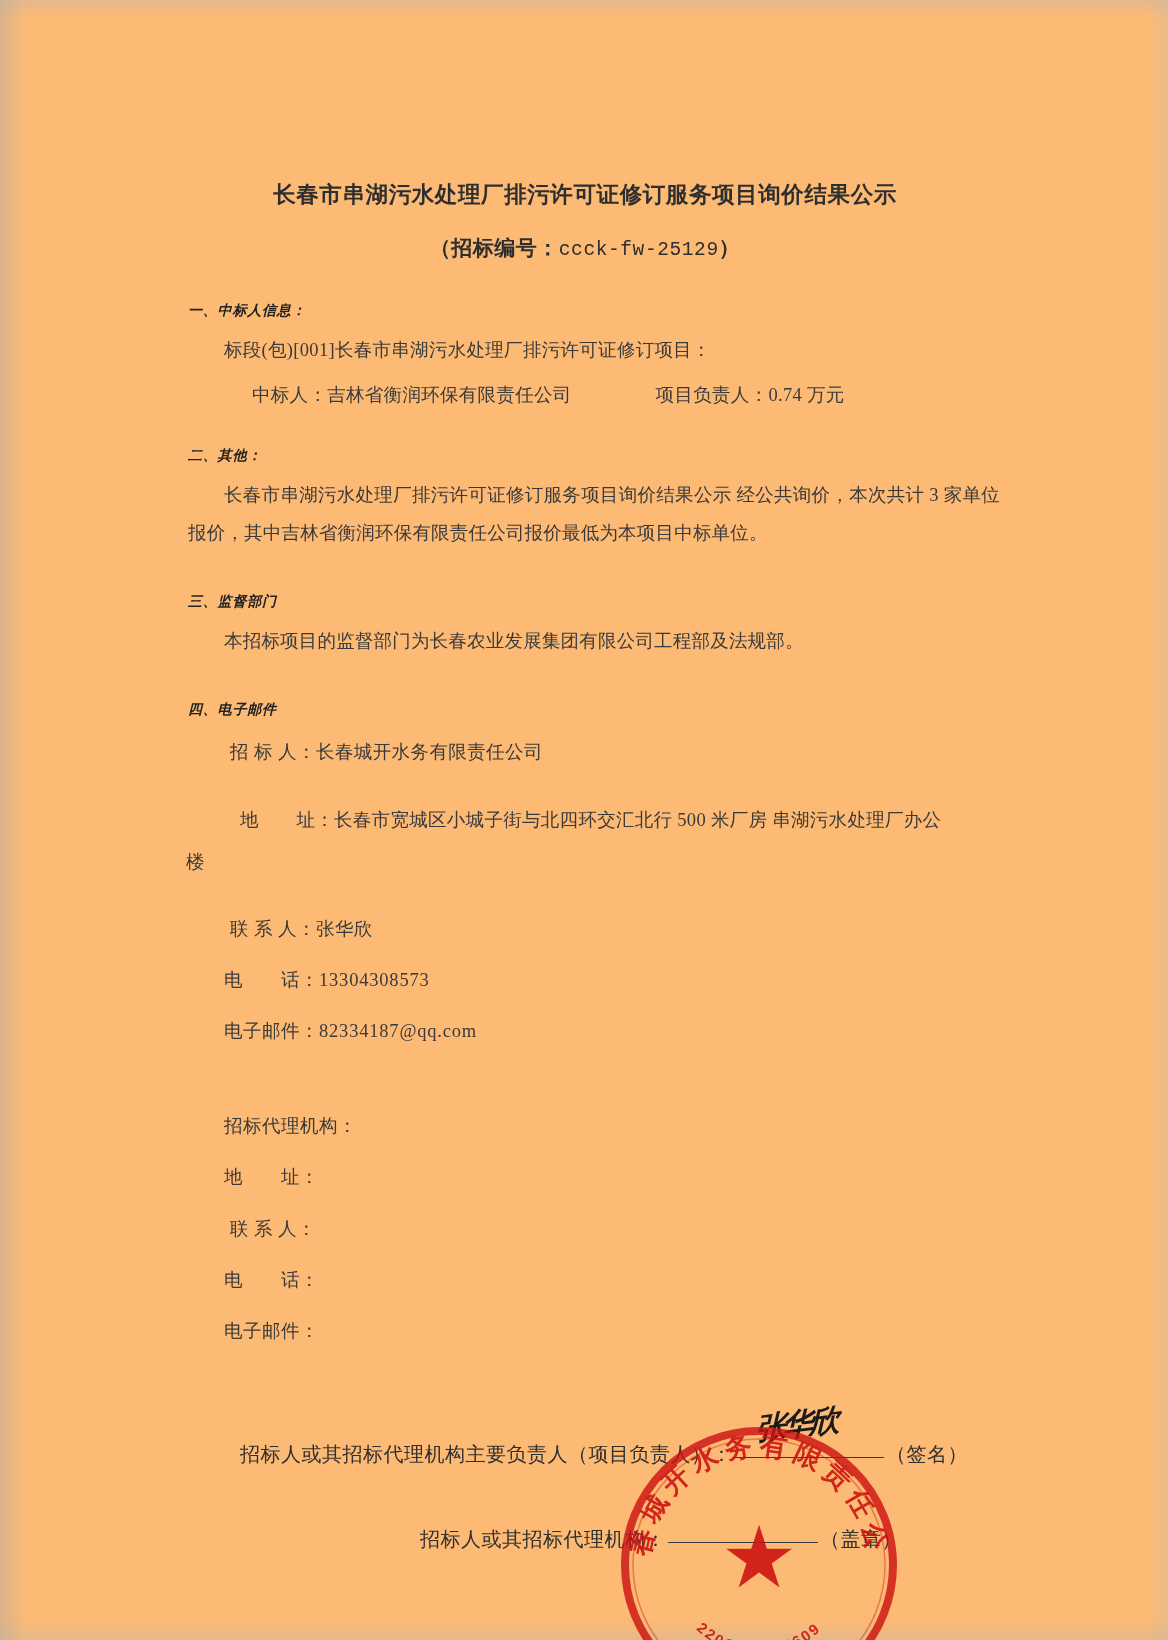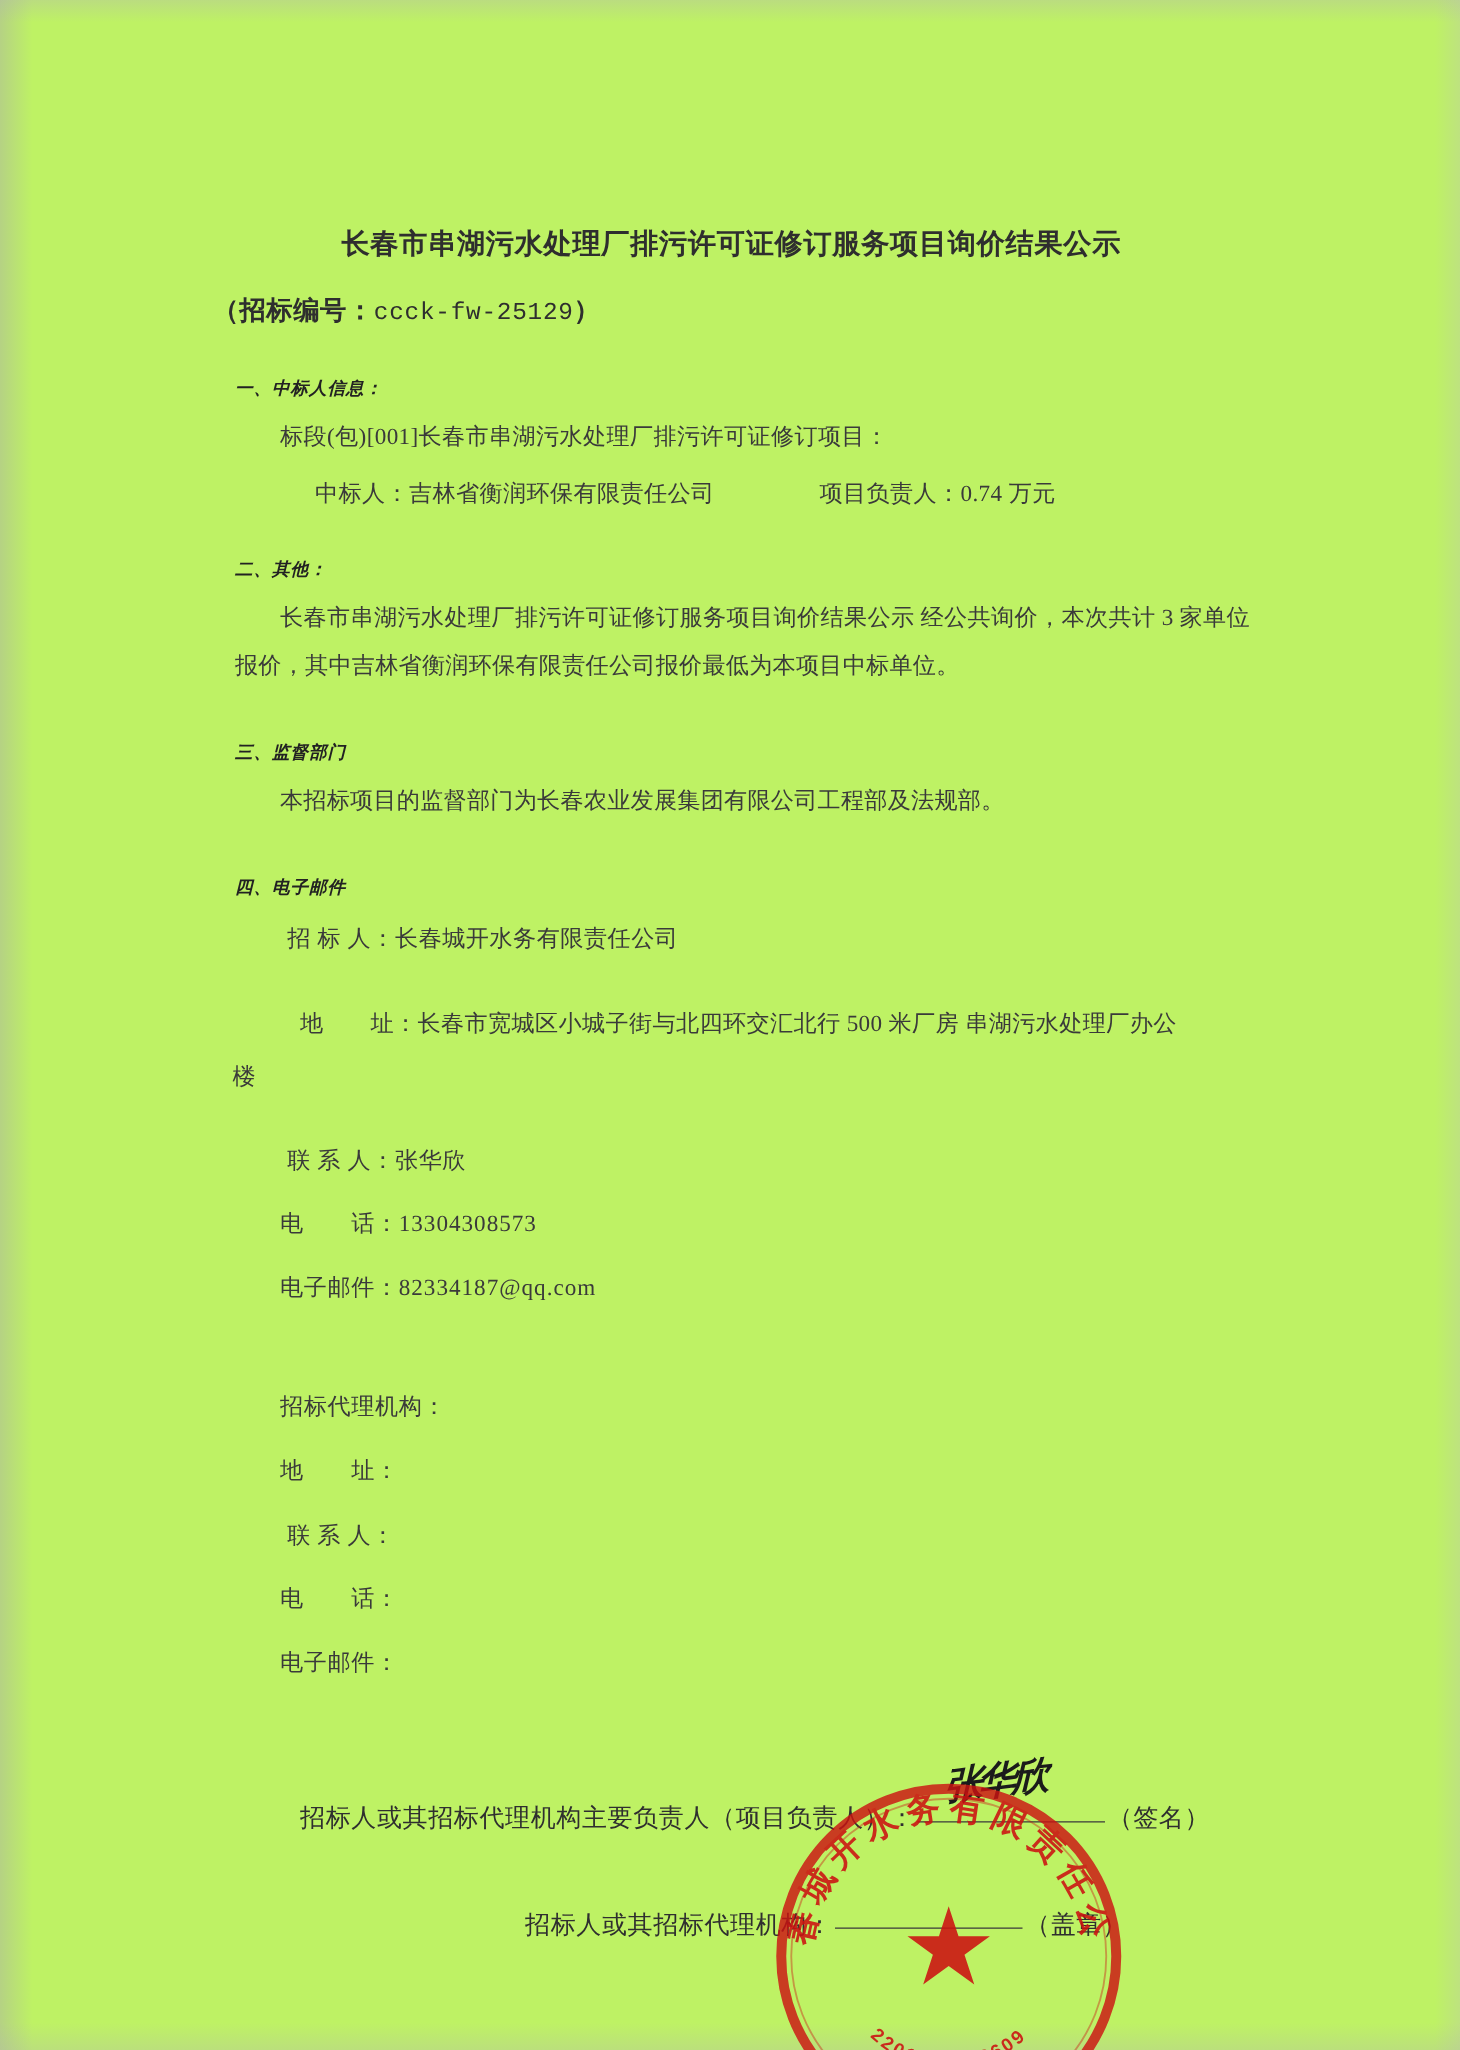--- a/index.html
+++ b/index.html
@@ -8,21 +8,21 @@
     background: #d8d8d8;
   }
   body {
     font-family: "Liberation Serif", "DejaVu Serif", serif;
   }
   .page {
     position: relative;
     width: 1168px;
     height: 1640px;
     margin: 0 auto;
-    background: #bef264;
+    background: #fdba74;
     overflow: hidden;
     box-sizing: border-box;
   }
   
   .scan-edge-left {
     position: absolute;
     left: 0; top: 0;
     width: 26px; height: 100%;
     background: linear-gradient(to right, rgba(170,170,170,0.45), rgba(255,255,255,0));
     pointer-events: none;
@@ -60,21 +60,21 @@
     text-align: center;
     font-size: 22.5px;
     font-weight: bold;
     letter-spacing: 0.6px;
     color: #2e2e2e;
     line-height: 1.5;
     margin: 0;
     padding-top: 28px;
   }
   .doc-subtitle {
-    text-align: left;
+    text-align: center;
     font-size: 21px;
     font-weight: bold;
     color: #2e2e2e;
     margin: 0;
     padding-top: 22px;
     letter-spacing: 0.5px;
   }
   .doc-subtitle .code {
     font-family: "Liberation Mono", "DejaVu Sans Mono", monospace;
     font-weight: normal;

